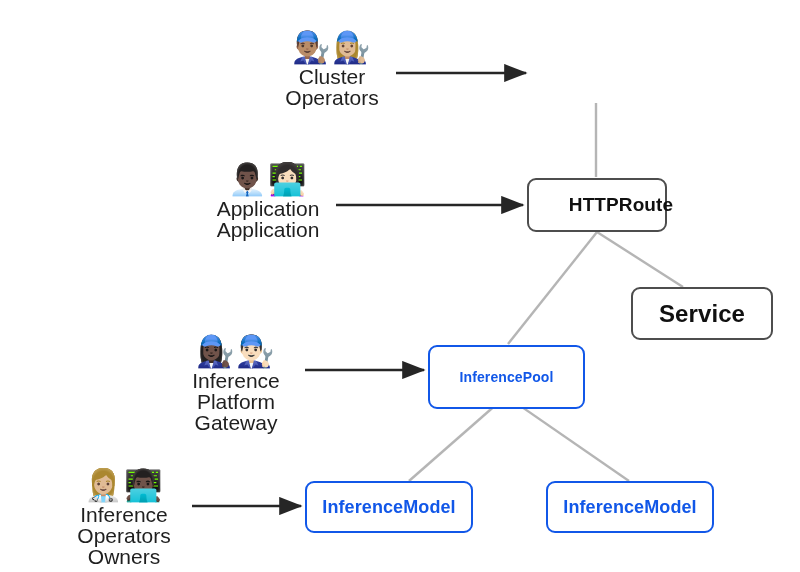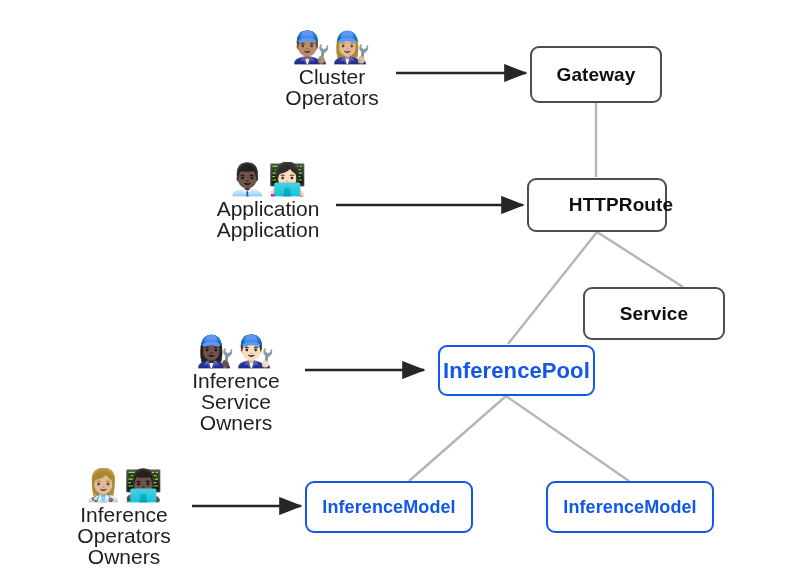--- a/index.html
+++ b/index.html
@@ -105,45 +105,42 @@
     <div class="persona-label">
       <span>Application</span>
       <span>Application</span>
     </div>
   </div>
 
   <div class="persona" style="left:168px; top:332px; width:136px;">
     <div class="persona-emoji">👩🏿‍🔧👨🏻‍🔧</div>
     <div class="persona-label">
       <span>Inference</span>
-      <span>Service Owners</span>
+      <span>Platform Gateway</span>
     </div>
   </div>
 
   <div class="persona" style="left:56px; top:466px; width:136px;">
     <div class="persona-emoji">👩🏼‍⚕️👨🏿‍💻</div>
     <div class="persona-label">
       <span>Inference</span>
       <span>Operators Owners</span>
     </div>
   </div>
 
-  <div class="node node-dark" style="left:530px; top:46px; width:132px; height:57px; font-size:19px;">
-    <span>Gateway</span>
-  </div>
 
   <div class="node node-dark" style="left:527px; top:178px; width:140px; height:54px; font-size:19px;padding-left:48px;">
     <span>HTTPRoute</span>
   </div>
 
-  <div class="node node-dark" style="left:583px; top:287px; width:142px; height:53px; font-size:19px;">
+  <div class="node node-dark" style="left:631px; top:287px; width:142px; height:53px; font-size:24px;">
     <span>Service</span>
   </div>
 
-  <div class="node node-blue" style="left:438px; top:345px; width:157px; height:51px; font-size:22px;">
+  <div class="node node-blue" style="left:428px; top:345px; width:157px; height:64px; font-size:14px;">
     <span>InferencePool</span>
   </div>
 
   <div class="node node-blue" style="left:305px; top:481px; width:168px; height:52px; font-size:18px;">
     <span>InferenceModel</span>
   </div>
 
   <div class="node node-blue" style="left:546px; top:481px; width:168px; height:52px; font-size:18px;">
     <span>InferenceModel</span>
   </div>

